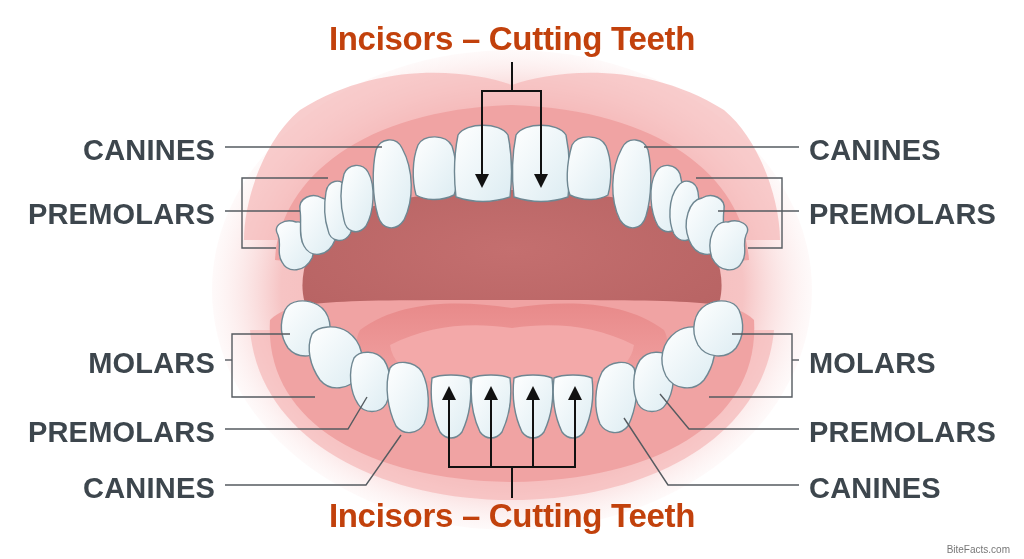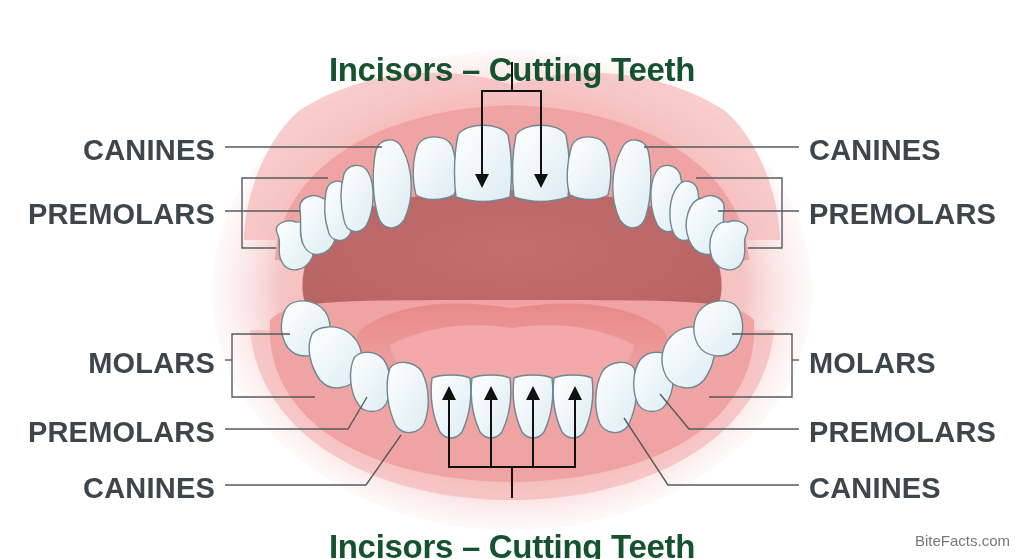--- a/index.html
+++ b/index.html
@@ -1,24 +1,24 @@
 <!DOCTYPE html>
 <html><head>
 <meta charset="utf-8">
 <style>
   html, body { margin: 0; padding: 0; background: #ffffff; }
   body { width: 1024px; height: 559px; position: relative; overflow: hidden; font-family: "Liberation Sans", sans-serif; }
   #diagram { position: absolute; left: 0; top: 0; width: 1024px; height: 559px; }
-  .title { position: absolute; font-family: "Liberation Sans", sans-serif; font-weight: bold; font-size: 33px; color: #14532d; white-space: nowrap; letter-spacing: -0.3px; margin-top: 31px; }
+  .title { position: absolute; font-family: "Liberation Sans", sans-serif; font-weight: bold; font-size: 33px; color: #c2410c; white-space: nowrap; letter-spacing: -0.3px; }
   .title-top { left: 0; width: 1024px; text-align: center; top: 20px; }
   .title-bottom { left: 0; width: 1024px; text-align: center; top: 497px; }
   .label { position: absolute; font-family: "Liberation Sans", sans-serif; font-weight: bold; font-size: 29px; color: #3d464d; white-space: nowrap; letter-spacing: 0.2px; }
   .label.left { text-align: right; width: 200px; }
   .label.right { text-align: left; }
-  .watermark { position: absolute; right: 14px; bottom: 10px; font-family: "Liberation Sans", sans-serif; font-size: 15px; color: #777777; }
+  .watermark { position: absolute; right: 14px; bottom: 4px; font-family: "Liberation Sans", sans-serif; font-size: 10px; color: #777777; }
 </style>
 </head>
 <body>
 
 <svg id="diagram" viewBox="0 0 1024 559" xmlns="http://www.w3.org/2000/svg">
   <defs>
     <radialGradient id="lipGrad" cx="50%" cy="50%" r="55%">
       <stop offset="0%" stop-color="#f3a9a9"></stop>
       <stop offset="70%" stop-color="#f6c4c4"></stop>
       <stop offset="100%" stop-color="#ffffff" stop-opacity="0"></stop>

